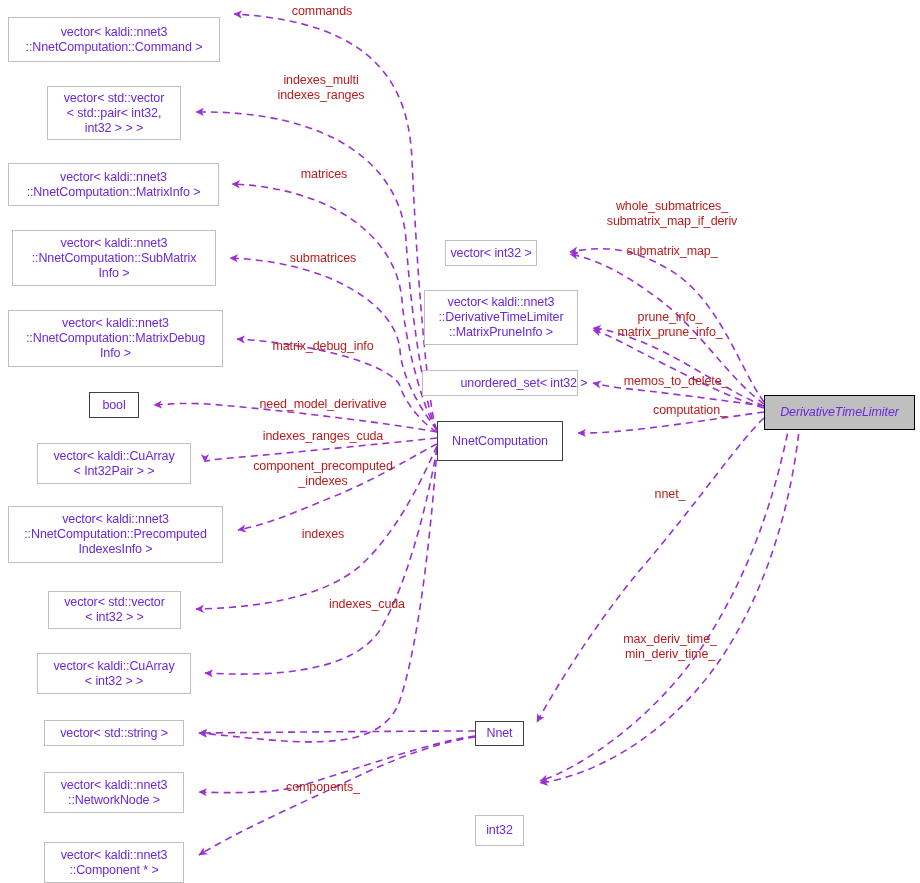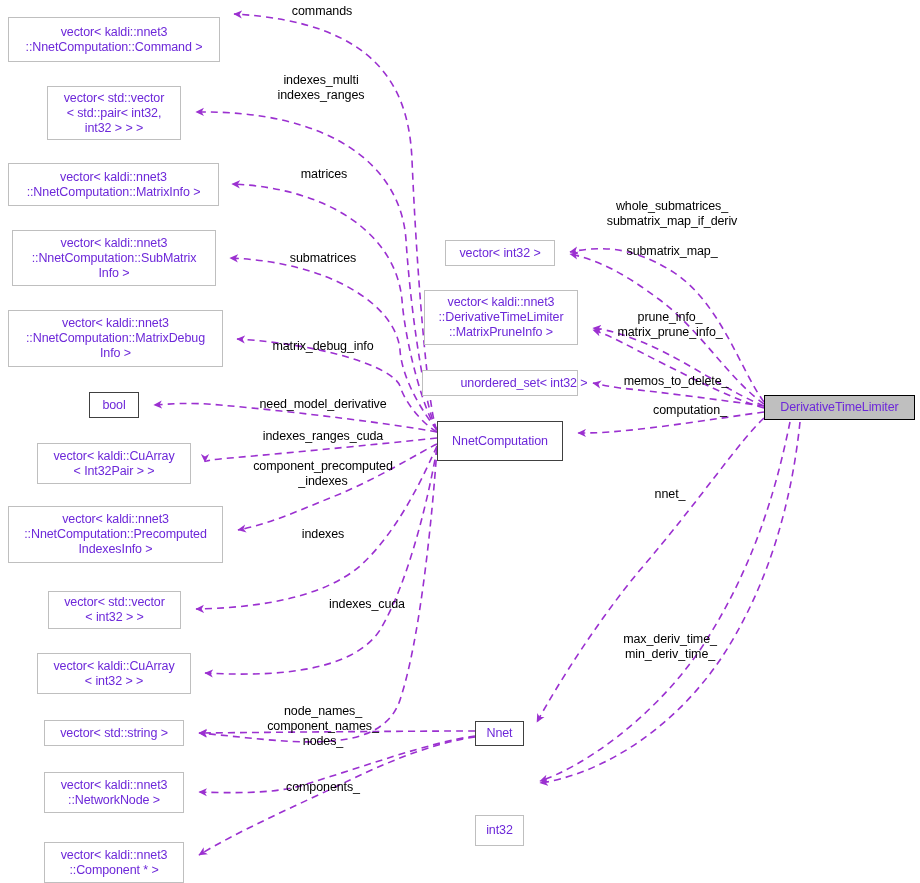--- a/index.html
+++ b/index.html
@@ -45,21 +45,21 @@
     border: 1.6px solid #404040;
   }
   .node-box.highlight {
     border: 1.6px solid #000000;
     background: #bfbfbf;
   }
   .edge-label {
     position: absolute;
     font-size: 12.5px;
     line-height: 15px;
-    color: #000000;
+    color: #b91c1c;
     text-align: center;
     white-space: pre;
     letter-spacing: -0.1px;
     transform: translateX(-50%);
   }
 </style>
 </head>
 <body>
 
 <div id="diagram">
@@ -138,35 +138,35 @@
 &lt; int32 &gt; &gt;</div>
 
   <div class="node-box" style="left:44px;top:720px;width:140px;height:26px;">vector&lt; std::string &gt;</div>
 
   <div class="node-box" style="left:44px;top:772px;width:140px;height:41px;">vector&lt; kaldi::nnet3
 ::NetworkNode &gt;</div>
 
   <div class="node-box" style="left:44px;top:842px;width:140px;height:41px;">vector&lt; kaldi::nnet3
 ::Component * &gt;</div>
 
-  <div class="node-box" style="left:445px;top:240px;width:110px;height:26px;">vector&lt; int32 &gt;</div>
+  <div class="node-box" style="left:445px;top:240px;width:92px;height:26px;">vector&lt; int32 &gt;</div>
 
   <div class="node-box" style="left:424px;top:290px;width:154px;height:55px;">vector&lt; kaldi::nnet3
 ::DerivativeTimeLimiter
 ::MatrixPruneInfo &gt;</div>
 
   <div class="node-box" style="left:422px;top:370px;width:156px;height:26px;padding-left:48px;">unordered_set&lt; int32 &gt;</div>
 
   <div class="node-box strong" style="left:437px;top:421px;width:126px;height:40px;">NnetComputation</div>
 
   <div class="node-box strong" style="left:475px;top:721px;width:49px;height:25px;">Nnet</div>
 
   <div class="node-box" style="left:475px;top:771px;width:49px;height:31px;margin-top:44px;">int32</div>
 
-  <div class="node-box highlight" style="left:764px;top:395px;width:151px;height:25px;">DerivativeTimeLimiter</div>
+  <div class="node-box highlight" style="left:764px;top:395px;width:151px;height:35px;font-style:italic;">DerivativeTimeLimiter</div>
 
   <div class="edge-label" style="left:322px;top:4px;">commands</div>
 
   <div class="edge-label" style="left:321px;top:73px;">indexes_multi
 indexes_ranges</div>
 
   <div class="edge-label" style="left:324px;top:167px;">matrices</div>
 
   <div class="edge-label" style="left:323px;top:251px;">submatrices</div>
 
@@ -176,23 +176,20 @@
 
   <div class="edge-label" style="left:323px;top:429px;">indexes_ranges_cuda</div>
 
   <div class="edge-label" style="left:323px;top:459px;">component_precomputed
 _indexes</div>
 
   <div class="edge-label" style="left:323px;top:527px;">indexes</div>
 
   <div class="edge-label" style="left:323px;top:597px;margin-left:44px;">indexes_cuda</div>
 
-  <div class="edge-label" style="left:323px;top:704px;">node_names_
-component_names_
-nodes_</div>
 
   <div class="edge-label" style="left:323px;top:780px;">components_</div>
 
   <div class="edge-label" style="left:672px;top:199px;">whole_submatrices_
 submatrix_map_if_deriv</div>
 
   <div class="edge-label" style="left:672px;top:244px;">submatrix_map_</div>
 
   <div class="edge-label" style="left:670px;top:310px;">prune_info_
 matrix_prune_info_</div>

